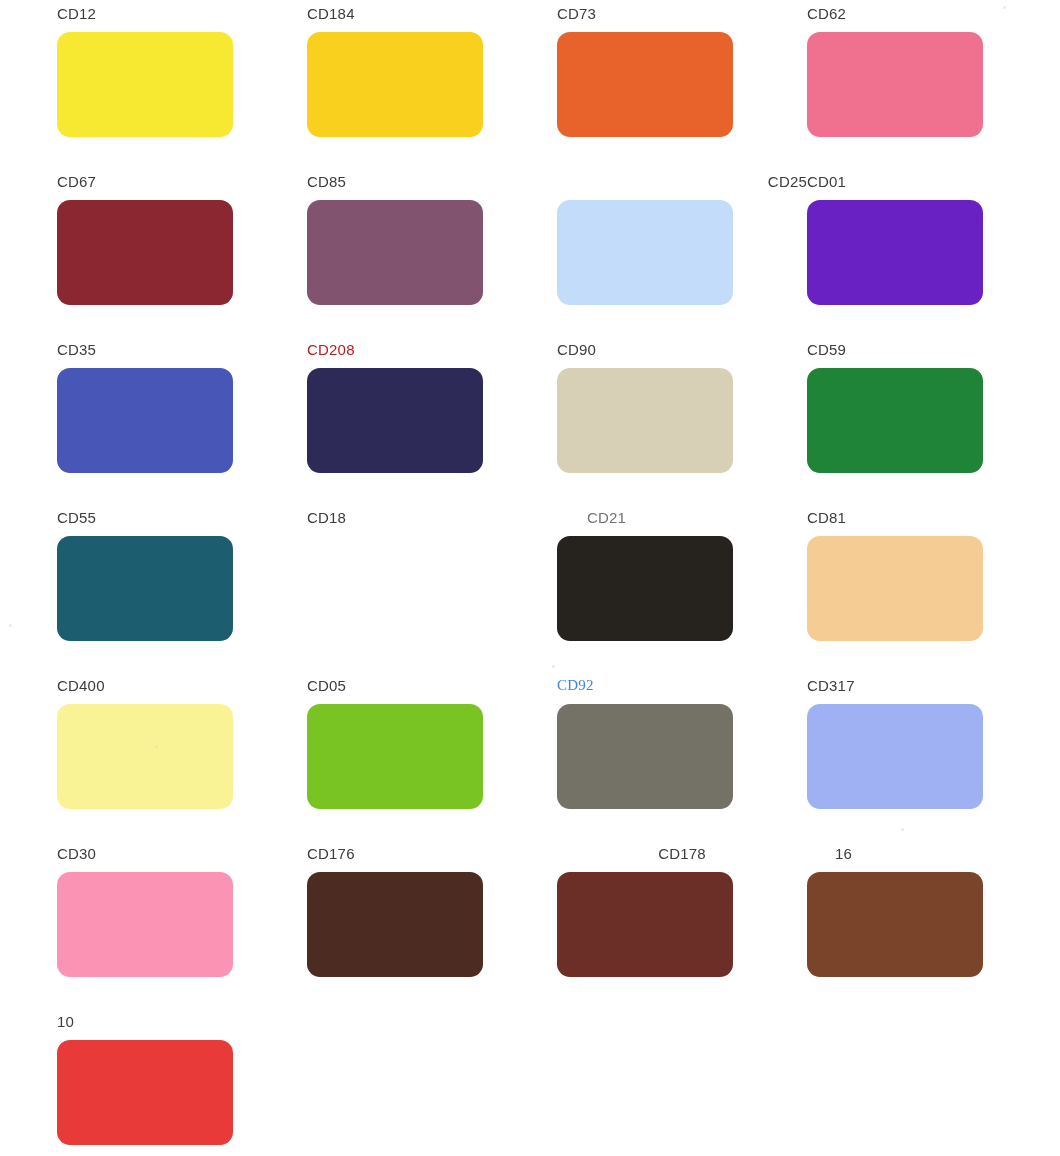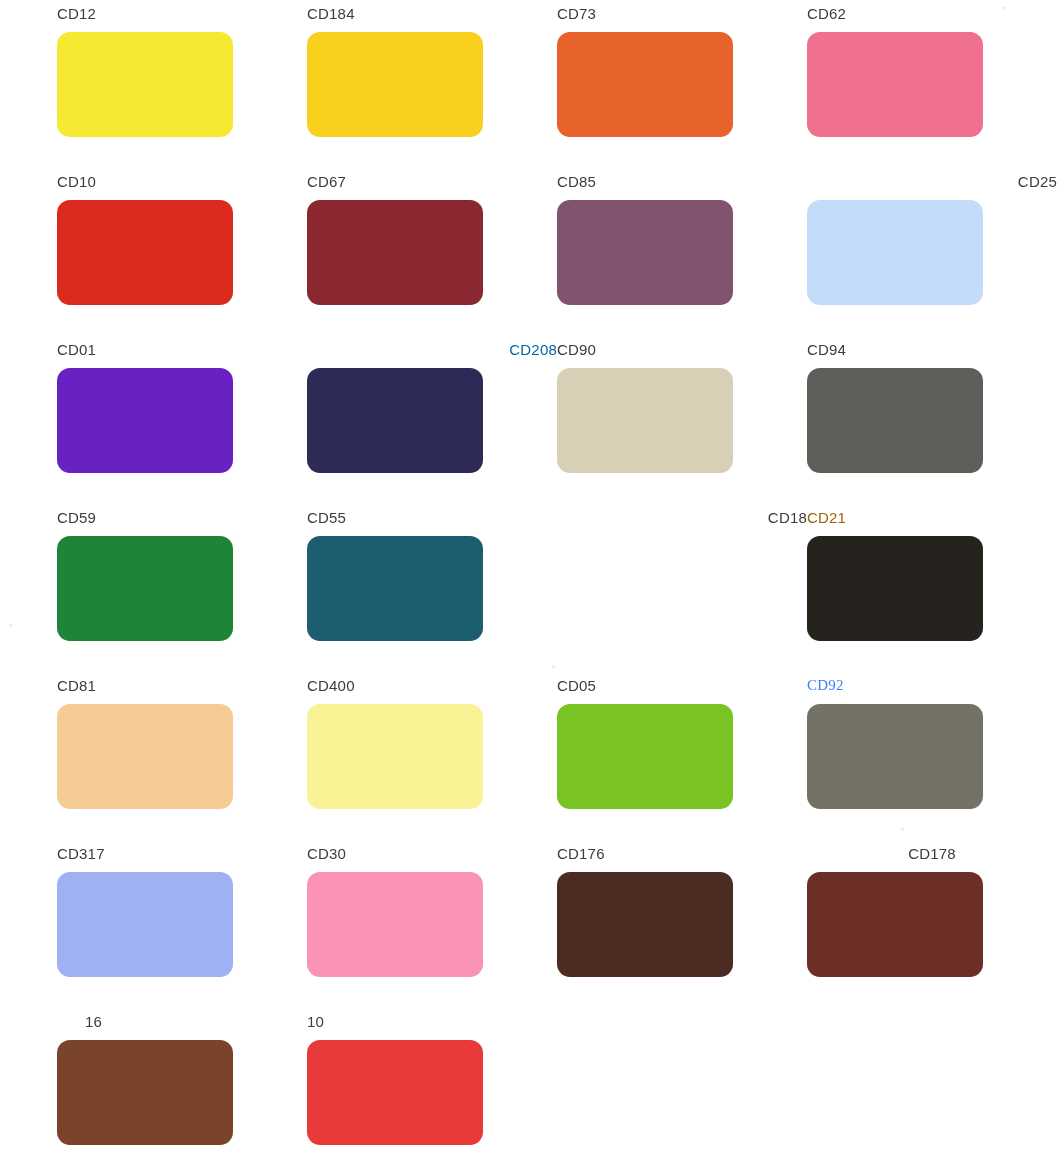--- a/index.html
+++ b/index.html
@@ -96,65 +96,61 @@
       </div>
       <div class="swatch-cell">
         <span class="swatch-label" style="color: rgb(60, 60, 60);">CD73</span>
         <div class="swatch-chip" style="background: rgb(232, 98, 44);"></div>
       </div>
       <div class="swatch-cell">
         <span class="swatch-label" style="color: rgb(60, 60, 60);">CD62</span>
         <div class="swatch-chip" style="background: rgb(240, 112, 143);"></div>
       </div>
       <div class="swatch-cell">
-        <span class="swatch-label" style="color: rgb(60, 60, 60);">CD10</span>
-        <div class="swatch-chip" style="background: rgb(220, 42, 30);"></div>
-      </div>
-      <div class="swatch-cell">
         <span class="swatch-label" style="color: rgb(60, 60, 60);">CD67</span>
         <div class="swatch-chip" style="background: rgb(138, 39, 49);"></div>
       </div>
       <div class="swatch-cell">
         <span class="swatch-label" style="color: rgb(60, 60, 60);">CD85</span>
         <div class="swatch-chip" style="background: rgb(129, 83, 110);"></div>
       </div>
       <div class="swatch-cell">
         <span class="swatch-label" style="color: rgb(60, 60, 60); text-align: right;">CD25</span>
         <div class="swatch-chip" style="background: rgb(195, 220, 250);"></div>
       </div>
       <div class="swatch-cell">
         <span class="swatch-label" style="color: rgb(60, 60, 60);">CD01</span>
         <div class="swatch-chip" style="background: rgb(106, 33, 196);"></div>
       </div>
       <div class="swatch-cell">
-        <span class="swatch-label" style="color: #0369a1; text-align: right;">CD208</span>
+        <span class="swatch-label" style="color: rgb(60, 60, 60);">CD35</span>
+        <div class="swatch-chip" style="background: rgb(72, 86, 184);"></div>
+      </div>
+      <div class="swatch-cell">
+        <span class="swatch-label" style="color: #b91c1c;">CD208</span>
         <div class="swatch-chip" style="background: rgb(46, 42, 88);"></div>
       </div>
       <div class="swatch-cell">
         <span class="swatch-label" style="color: rgb(60, 60, 60);">CD90</span>
         <div class="swatch-chip" style="background: rgb(216, 208, 182);"></div>
-      </div>
-      <div class="swatch-cell">
-        <span class="swatch-label" style="color: rgb(60, 60, 60);">CD94</span>
-        <div class="swatch-chip" style="background: rgb(96, 94, 91);"></div>
       </div>
       <div class="swatch-cell">
         <span class="swatch-label" style="color: rgb(60, 60, 60);">CD59</span>
         <div class="swatch-chip" style="background: rgb(31, 132, 55);"></div>
       </div>
       <div class="swatch-cell">
         <span class="swatch-label" style="color: rgb(60, 60, 60);">CD55</span>
         <div class="swatch-chip" style="background: rgb(28, 93, 112);"></div>
       </div>
       <div class="swatch-cell">
-        <span class="swatch-label" style="color: rgb(60, 60, 60); text-align: right;">CD18</span>
+        <span class="swatch-label" style="color: rgb(60, 60, 60);">CD18</span>
         <div class="swatch-chip is-blank" style="background: rgb(255, 255, 255);"></div>
       </div>
       <div class="swatch-cell">
-        <span class="swatch-label" style="color: #a16207;">CD21</span>
+        <span class="swatch-label" style="color: #737373; margin-left: 30px;">CD21</span>
         <div class="swatch-chip" style="background: rgb(38, 35, 31);"></div>
       </div>
       <div class="swatch-cell">
         <span class="swatch-label" style="color: rgb(60, 60, 60);">CD81</span>
         <div class="swatch-chip" style="background: rgb(245, 204, 148);"></div>
       </div>
       <div class="swatch-cell">
         <span class="swatch-label" style="color: rgb(60, 60, 60);">CD400</span>
         <div class="swatch-chip" style="background: rgb(250, 243, 150);"></div>
       </div>

